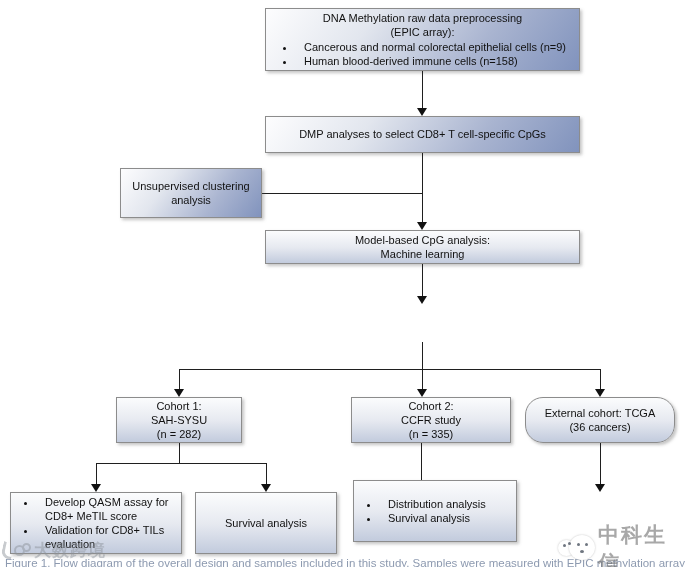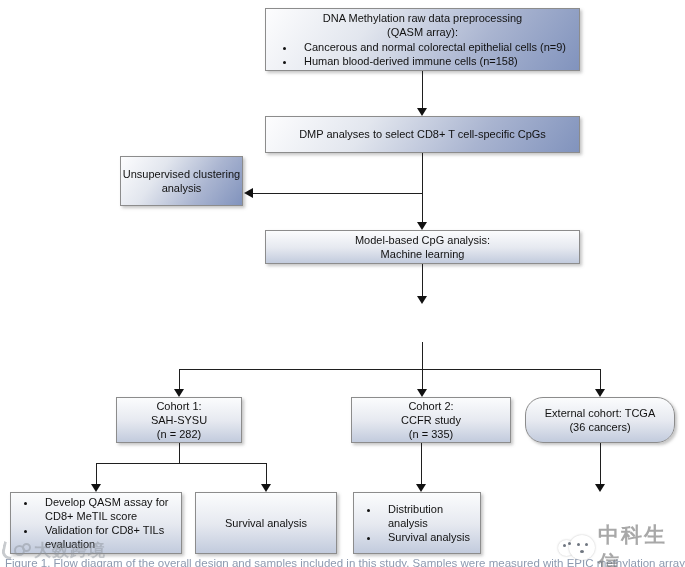--- a/index.html
+++ b/index.html
@@ -52,40 +52,40 @@
   #panda .dot { position:absolute; width:3px; height:3px; background:#6f7680; border-radius:50%; }
   #wm-right .wm-text { font-size:21px; font-weight:bold; color:rgba(115,115,115,.62); letter-spacing:2px; margin-left:2px; }
 </style>
 </head>
 <body>
 
 <div id="canvas">
 
   <div class="box dark" style="left:265px; top:8px; width:315px; height:63px; padding:2px 4px;">
     <div>DNA Methylation raw data preprocessing</div>
-    <div>(QASM array):</div>
+    <div>(EPIC array):</div>
     <ul class="bullets">
       <li>Cancerous and normal colorectal epithelial cells (n=9)</li>
       <li>Human blood-derived immune cells (n=158)</li>
     </ul>
   </div>
 
   <div class="vline" style="left:422px; top:71px; height:39px;"></div>
   <div class="arrow-down" style="left:417px; top:108px;"></div>
 
   <div class="box dark" style="left:265px; top:116px; width:315px; height:37px;">
     <div>DMP analyses to select CD8+ T cell-specific CpGs</div>
   </div>
 
   <div class="vline" style="left:422px; top:153px; height:70px;"></div>
   <div class="hline" style="left:253px; top:193px; width:169px;"></div>
   <div class="arrow-left" style="left:244px; top:188px;"></div>
   <div class="arrow-down" style="left:417px; top:222px;"></div>
 
-  <div class="box dark" style="left:120px; top:156px; width:123px; height:50px;">
+  <div class="box dark" style="left:120px; top:168px; width:142px; height:50px;">
     <div>Unsupervised clustering</div>
     <div>analysis</div>
   </div>
 
   <div class="box light" style="left:265px; top:230px; width:315px; height:34px;">
     <div>Model-based CpG analysis:</div>
     <div>Machine learning</div>
   </div>
 
   <div class="vline" style="left:422px; top:264px; height:33px;"></div>
@@ -130,21 +130,21 @@
 
   <div class="box light" style="left:10px; top:492px; width:172px; height:62px; justify-content:center;">
     <ul class="bullets">
       <li>Develop QASM assay for CD8+ MeTIL score</li>
       <li>Validation for CD8+ TILs evaluation</li>
     </ul>
   </div>
   <div class="box light" style="left:195px; top:492px; width:142px; height:62px;">
     <div>Survival analysis</div>
   </div>
-  <div class="box light" style="left:353px; top:492px; width:128px; height:62px;">
+  <div class="box light" style="left:353px; top:480px; width:164px; height:62px;">
     <ul class="bullets">
       <li>Distribution analysis</li>
       <li>Survival analysis</li>
     </ul>
   </div>
 
   <div id="caption">Figure 1. Flow diagram of the overall design and samples included in this study. Samples were measured with EPIC methylation arrays.</div>
 
   <div id="wm-left">
     <span class="hook"></span>

